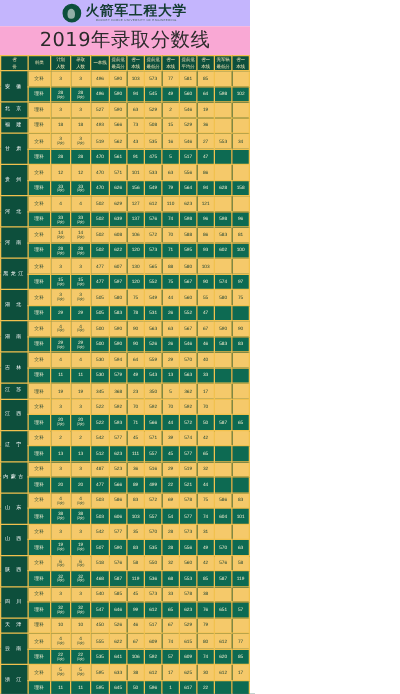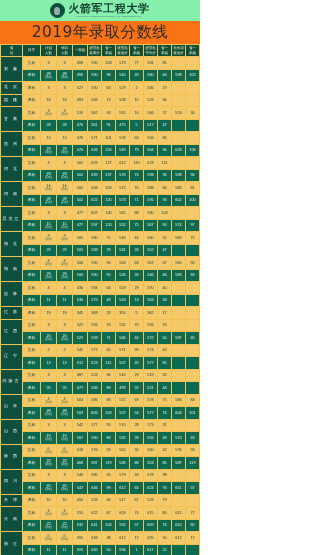--- a/index.html
+++ b/index.html
@@ -7,21 +7,21 @@
     width:200px;height:555px;
     background:#ffffff;
     font-family:"Liberation Sans","DejaVu Sans",sans-serif;
     overflow:hidden;
   }
   .page{position:relative;width:200px;height:555px;background:#fff;}
 
   
   .brand{
     height:21px;display:flex;align-items:center;justify-content:center;
-    background:#86efac;
+    background:#c4b5fd;
   }
   .brand-inner{display:flex;align-items:center;gap:3px;}
   .crest{
     width:13px;height:13px;border-radius:50%;
     background:#0d4f3c;
     border:1.2px solid #0d4f3c;
     position:relative;flex:0 0 auto;
   }
   .crest::after{
     content:"";position:absolute;left:3px;top:2.5px;
@@ -33,21 +33,21 @@
     font-size:11px;font-weight:bold;color:#143c31;letter-spacing:.6px;
     line-height:11px;white-space:nowrap;
   }
   .brand-en{
     font-size:2.4px;color:#4a6b60;letter-spacing:.25px;
     line-height:3px;white-space:nowrap;margin-top:1px;text-align:center;
   }
   .brand-text{display:flex;flex-direction:column;}
 
   .title-bar{
-    height:23px;background:#f97316;display:flex;align-items:center;justify-content:center;
+    height:23px;background:#f9a8d4;display:flex;align-items:center;justify-content:center;
   }
   .title-bar .title{
     font-family:"DejaVu Sans","Liberation Sans",sans-serif;
     font-size:15.5px;color:#2b2b2b;letter-spacing:.4px;white-space:nowrap;
   }
 
   
   .tbl{
     width:200px;border-collapse:collapse;table-layout:fixed;
     background:#0d4f3c;

